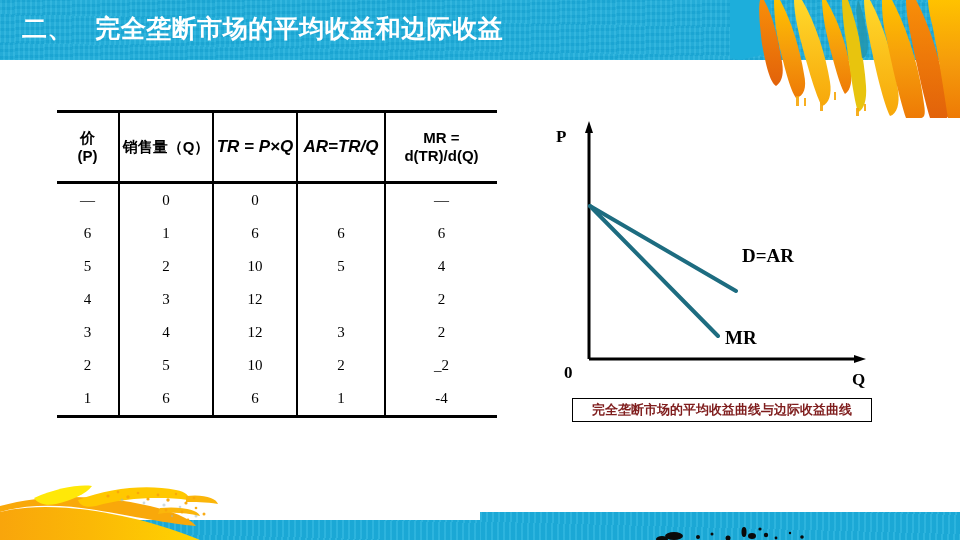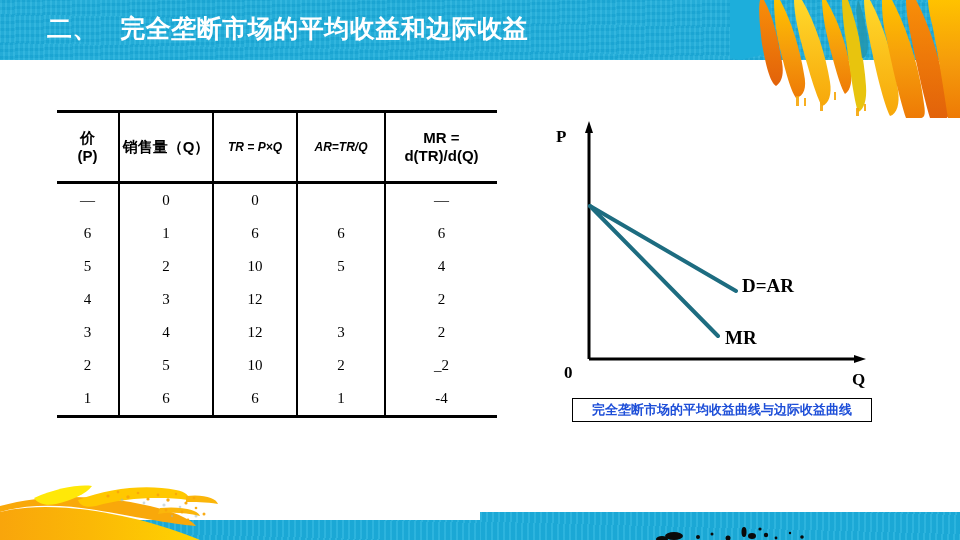--- a/index.html
+++ b/index.html
@@ -40,21 +40,20 @@
   .header-title {
     position: absolute;
     left: 22px;
     top: 12px;
     color: #ffffff;
     font-size: 25px;
     font-weight: bold;
     letter-spacing: 0.5px;
     white-space: pre;
     z-index: 3;
-    margin-left: 25px;
   }
 
   
   .brush-tr {
     position: absolute;
     right: 0;
     top: 0;
     width: 230px;
     height: 118px;
     overflow: hidden;
@@ -129,21 +128,21 @@
   .data-table thead th {
     height: 68px;
     border-top: 3px solid #000;
     border-bottom: 3px solid #000;
     font-size: 15px;
     font-weight: bold;
     line-height: 1.18;
   }
   .data-table thead th.italic-head {
     font-style: italic;
-    font-size: 12px;
+    font-size: 17px;
   }
   .data-table tbody td {
     height: 33px;
     font-size: 15px;
     font-weight: normal;
     font-family: "Liberation Serif", serif;
   }
   .data-table tbody tr:last-child td {
     border-bottom: 3px solid #000;
   }
@@ -163,21 +162,21 @@
     z-index: 5;
   }
   .graph-caption {
     position: absolute;
     left: 572px;
     top: 398px;
     width: 300px;
     height: 24px;
     border: 1.5px solid #000;
     background: #ffffff;
-    color: #1d4ed8;
+    color: #7f1d1d;
     font-size: 13px;
     font-weight: bold;
     display: flex;
     align-items: center;
     justify-content: center;
     z-index: 6;
     box-sizing: border-box;
   }
   .axis-label {
     position: absolute;
@@ -329,21 +328,21 @@
       <line x1="59" y1="254" x2="328" y2="254" stroke="#000" stroke-width="3"></line>
       <polygon points="336,254 324,250 324,258" fill="#000"></polygon>
 
       <line x1="60" y1="101" x2="206" y2="186" stroke="#1D6C80" stroke-width="4" stroke-linecap="round"></line>
 
       <line x1="60" y1="101" x2="188" y2="231" stroke="#1D6C80" stroke-width="4" stroke-linecap="round"></line>
     </svg>
     <span class="axis-label" style="left:26px; top:22px;">P</span>
     <span class="axis-label" style="left:34px; top:258px;">0</span>
     <span class="axis-label" style="left:322px; top:265px;">Q</span>
-    <span class="curve-label" style="left:212px; top:170px;">D=AR</span>
+    <span class="curve-label" style="left:212px; top:140px;">D=AR</span>
     <span class="curve-label" style="left:195px; top:222px;font-family:Liberation Serif, serif;">MR</span>
   </div>
 
   <div class="graph-caption">
     <span>完全垄断市场的平均收益曲线与边际收益曲线</span>
   </div>
 
   <div class="bottom-bar-left"></div>
   <div class="bottom-bar-right"></div>
 

